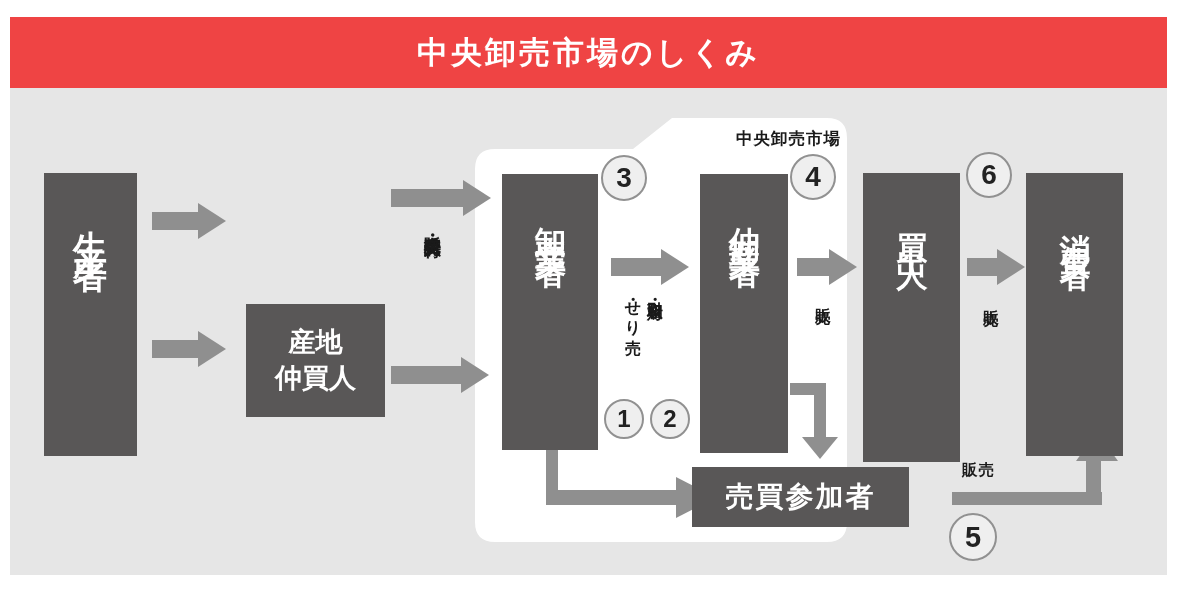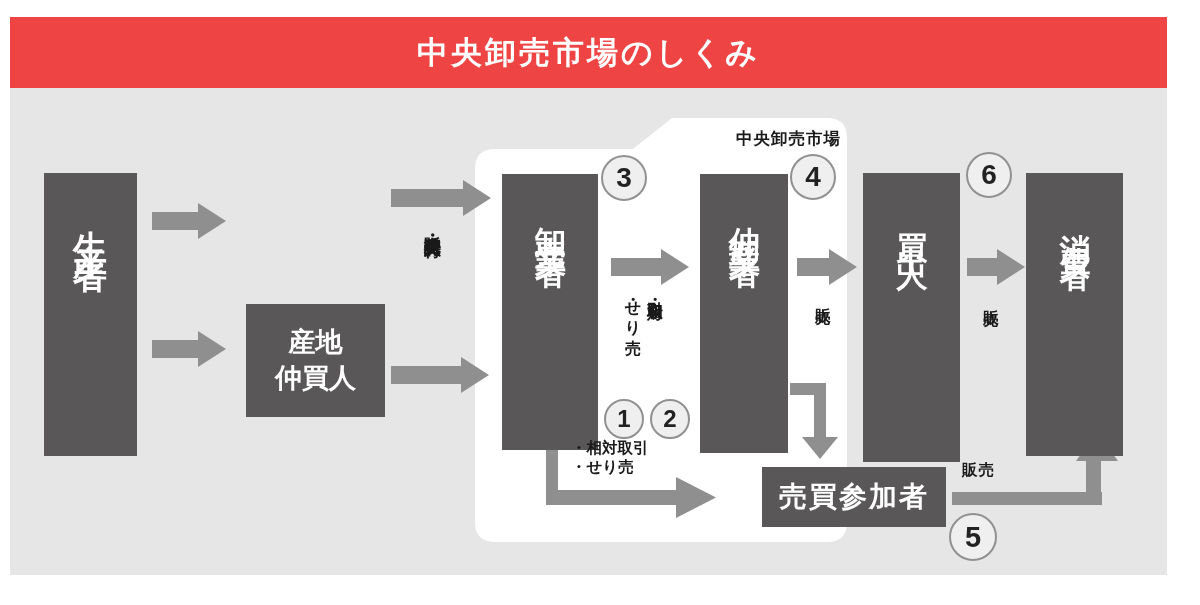--- a/index.html
+++ b/index.html
@@ -116,37 +116,35 @@
   </div>
 
   <div class="box vtext" style="left:863px;top:173px;width:97px;height:253px;font-size:31px;letter-spacing:13px;padding-top:36px;">
     <span>買出人</span>
   </div>
 
   <div class="box vtext" style="left:1026px;top:173px;width:97px;height:247px;font-size:31px;letter-spacing:13px;padding-top:36px;">
     <span>消費者</span>
   </div>
 
-  <div class="box htext" style="left:762px;top:467px;width:184px;height:60px;font-size:28px;letter-spacing:2px;">
+  <div class="box htext" style="left:692px;top:467px;width:217px;height:60px;font-size:28px;letter-spacing:2px;">
     <span>売買参加者</span>
   </div>
 
   <div class="lbl" style="left:736px;top:128px;font-size:16.5px;letter-spacing:1px;">中央卸売市場</div>
 
   <div class="lbl v" style="left:421px;top:222px;height:135px;font-size:17px;letter-spacing:1px;">販売委託・買付</div>
 
   <div class="lbl v" style="left:622px;top:290px;height:90px;font-size:16px;line-height:22px;">・相対取引
 ・せり売</div>
 
   <div class="lbl v" style="left:812px;top:294px;height:40px;font-size:15.5px;letter-spacing:2px;">販売</div>
 
   <div class="lbl v" style="left:980px;top:296px;height:40px;font-size:15.5px;letter-spacing:2px;">販売</div>
 
-  <div class="lbl" style="left:571px;top:438px;font-size:15.5px;line-height:19px;">・相対取引
-・せり売</div>
 
   <div class="lbl" style="left:962px;top:460px;font-size:15.5px;letter-spacing:1px;">販売</div>
 
   <div class="circle" style="left:604px;top:399px;width:40px;height:40px;font-size:24px;">
     <span>1</span>
   </div>
   <div class="circle" style="left:650px;top:399px;width:40px;height:40px;font-size:24px;">
     <span>2</span>
   </div>
   <div class="circle" style="left:601px;top:155px;width:46px;height:46px;font-size:28px;">

